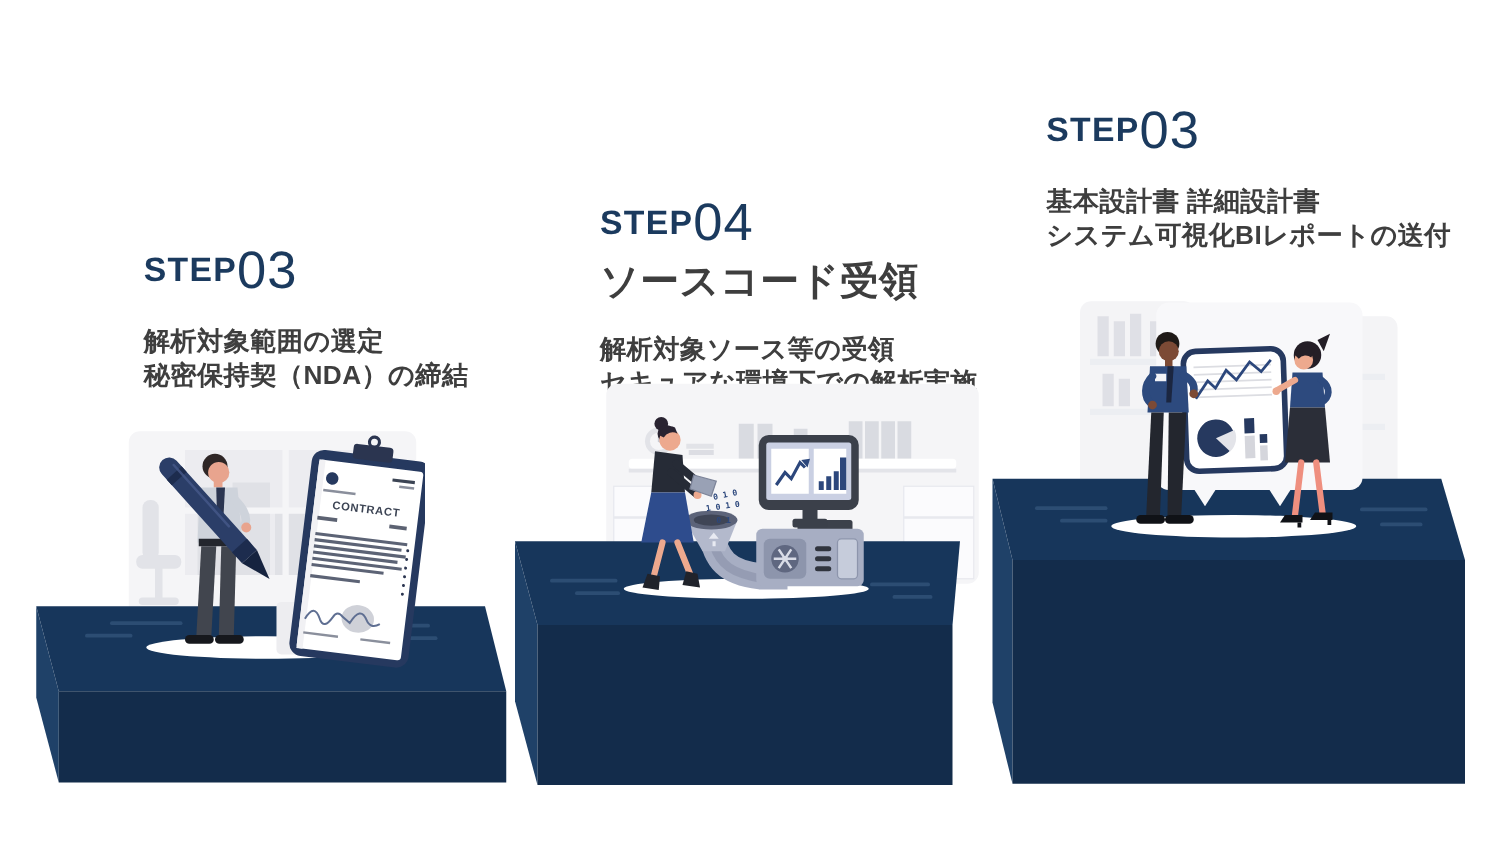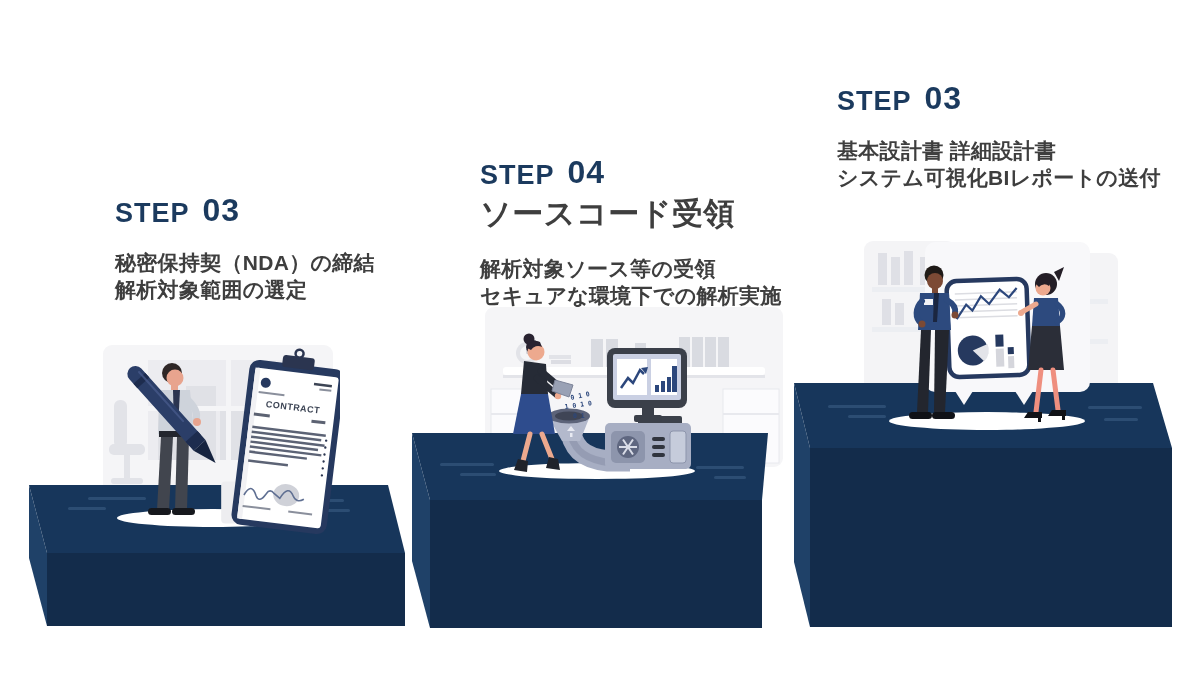--- a/index.html
+++ b/index.html
@@ -3,23 +3,23 @@
 <meta charset="utf-8">
 <style>
   * { margin:0; padding:0; box-sizing:border-box; }
   html,body { background:#fff; }
   body { font-family:"Liberation Sans","DejaVu Sans",sans-serif; }
   .canvas { position:relative; width:1200px; height:690px; background:var(--background,#fff); overflow:hidden; }
   .abs { position:absolute; }
 
   
   .step-header { position:absolute; }
-  .step-label-row { display:flex; align-items:flex-end; gap:13px; color:var(--step-accent,#1b3a5e); }
+  .step-label-row { display:flex; align-items:center; color:var(--step-accent,#1b3a5e); }
   .step-word { font-size:27px; font-weight:700; letter-spacing:1px; }
-  .step-number { font-size:32px; font-weight:700; letter-spacing:1px; }
+  .step-number { font-size:42px; font-weight:400; letter-spacing:1px; }
   .step-title { font-size:31px; font-weight:700; color:var(--text-dark,#3e3e3e); margin-top:2px; letter-spacing:.5px; }
   .step-desc { font-size:21px; font-weight:700; color:var(--text-dark,#3e3e3e); line-height:27px; margin-top:20px; letter-spacing:.3px; }
 
   
   .ped-top   { fill:var(--pedestal-top,#17365b); }
   .ped-side  { fill:var(--pedestal-side,#1f4168); }
   .ped-front { fill:var(--pedestal-front,#132c4b); }
   .ped-streak{ fill:#2c4d73; }
   .spotlight { fill:var(--spotlight,#ffffff); }
 
@@ -30,22 +30,22 @@
 <body>
 
 <div class="canvas">
 
   <header class="step-header" style="left:115px; top:192px;">
     <div class="step-label-row">
       <span class="step-word">STEP</span>
       <span class="step-number">03</span>
     </div>
     <div class="step-desc">
+      <div>解析対象範囲の選定</div>
       <div>秘密保持契（NDA）の締結</div>
-      <div>解析対象範囲の選定</div>
     </div>
   </header>
 
   <svg class="abs z1" style="left:100px; top:340px;" width="236" height="158" viewBox="0 0 236 158">
     <rect x="3" y="5" width="230" height="150" rx="9" fill="#f5f5f7"></rect>
     <g>
       <rect x="48" y="20" width="160" height="100" fill="#ececf0"></rect>
       <rect x="58" y="62" width="24" height="58" fill="#e0e1e6"></rect>
       <rect x="86" y="46" width="30" height="74" fill="#e0e1e6"></rect>
       <rect x="120" y="70" width="26" height="50" fill="#e0e1e6"></rect>

